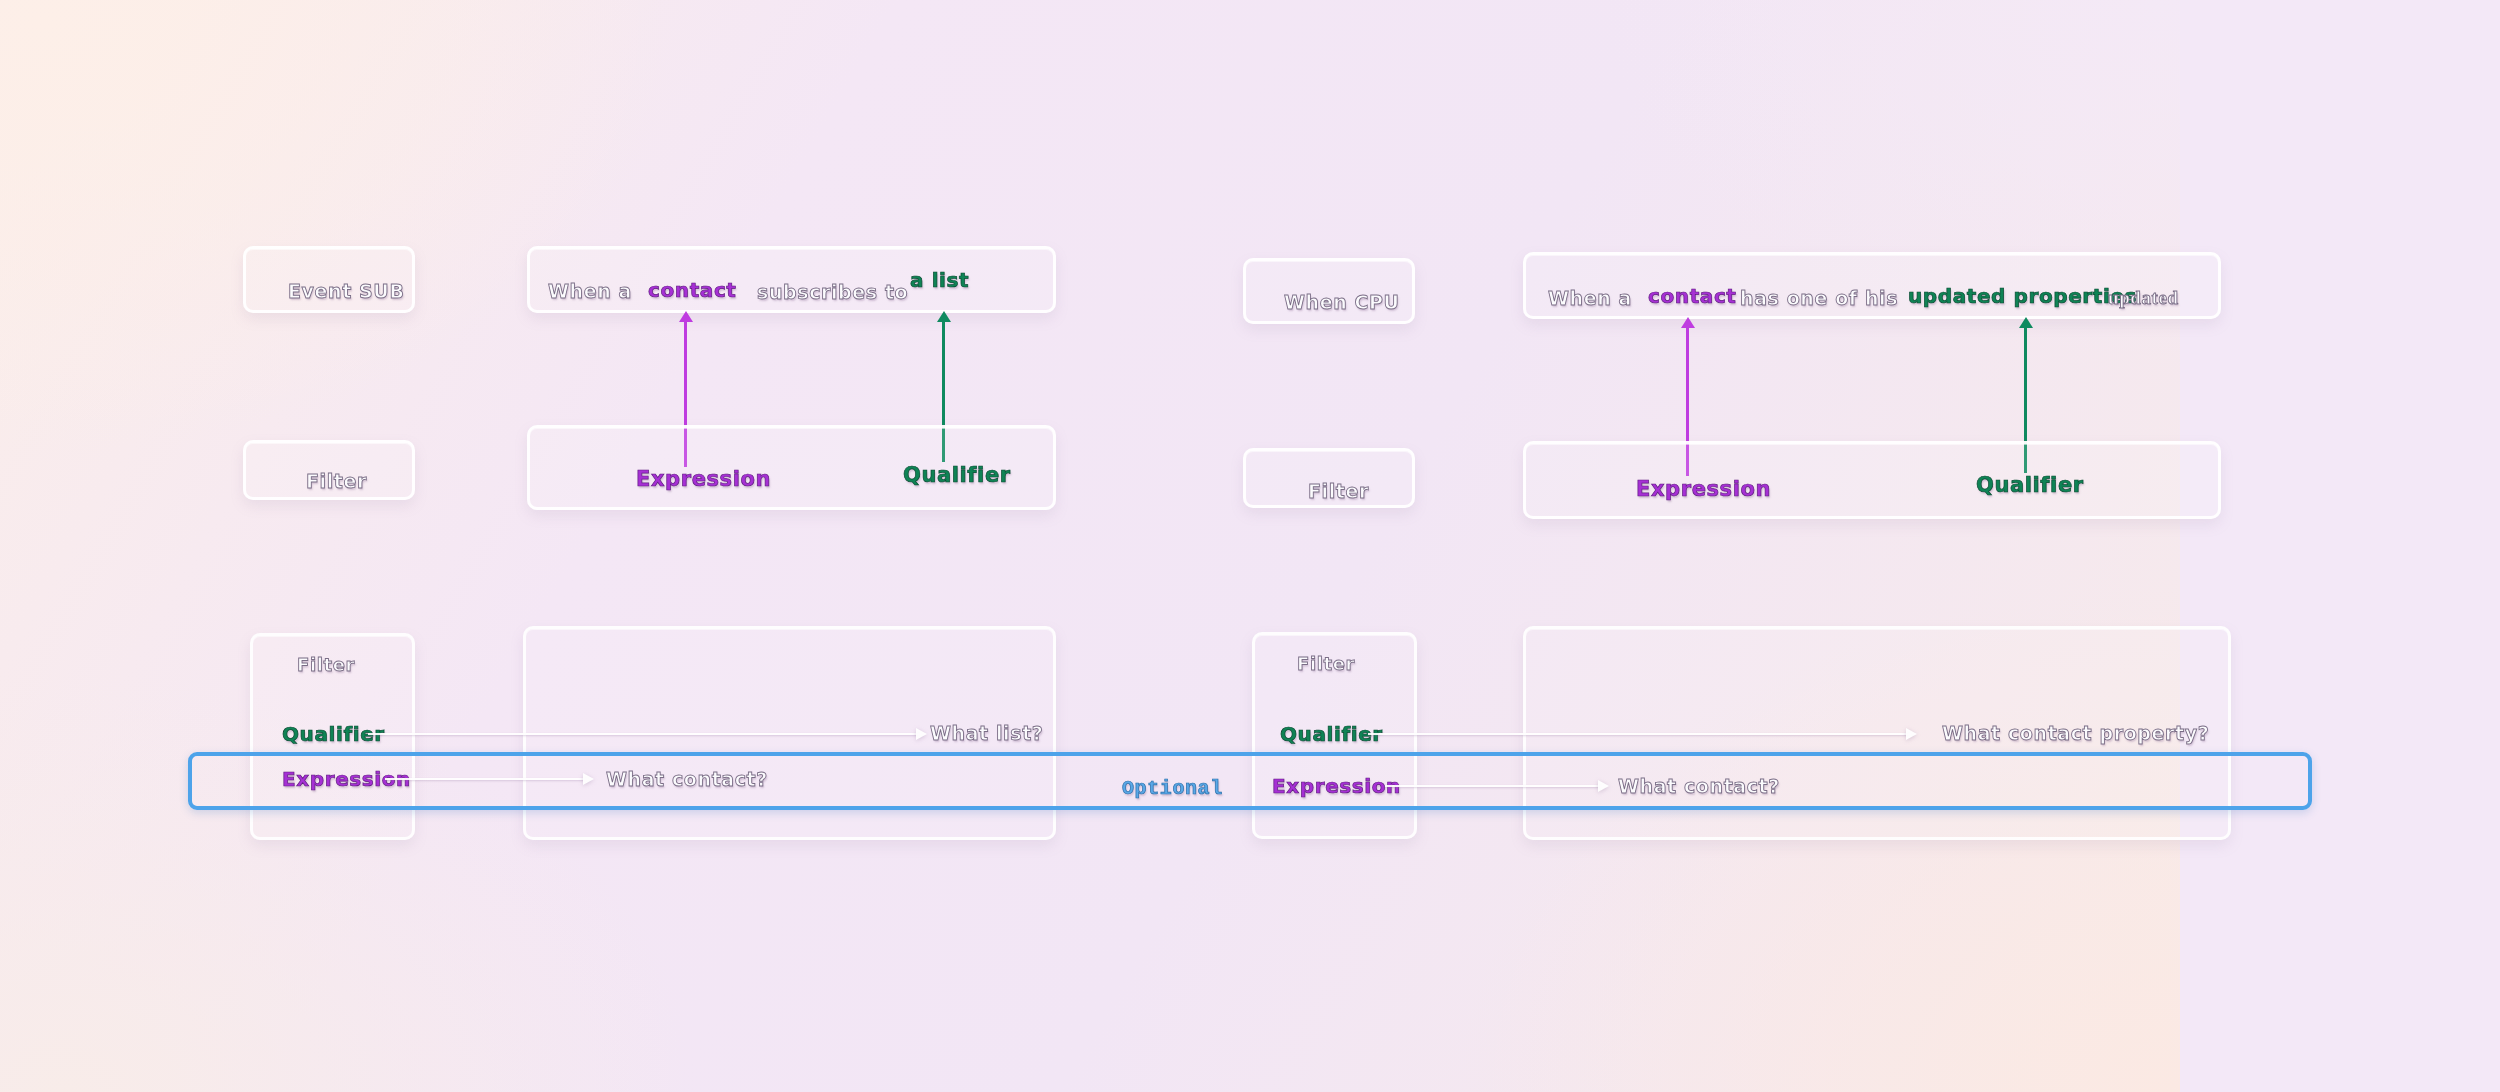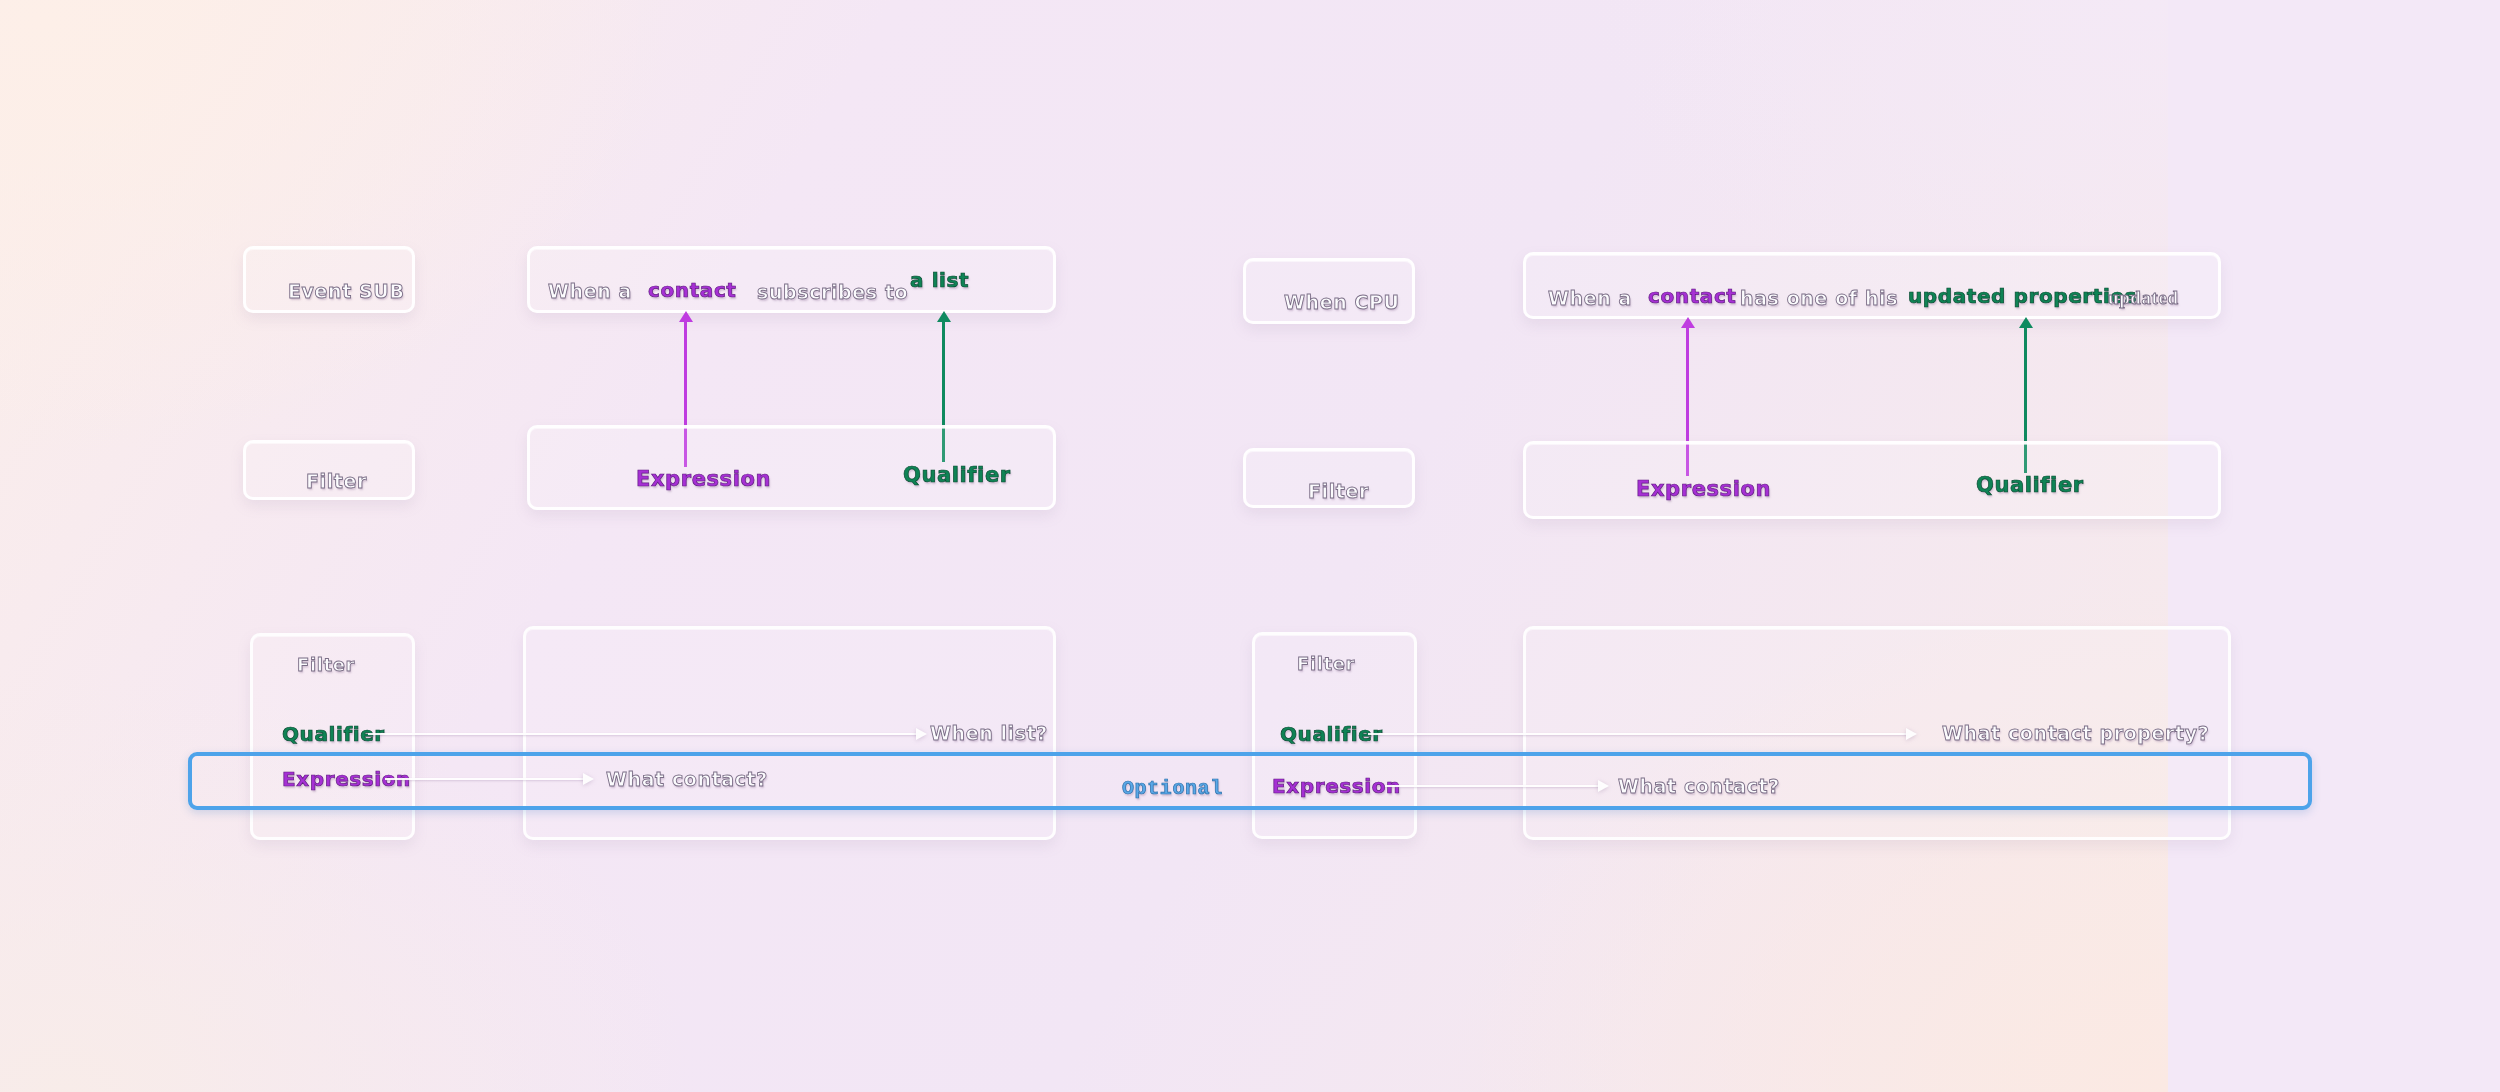--- a/index.html
+++ b/index.html
@@ -10,20 +10,21 @@
     background:#f3e8f7;
   }
   #canvas{
     position:relative;width:2168px;height:1092px;
     background:
       radial-gradient(ellipse 900px 620px at 2% 2%,   #fdefe8 0%, rgba(253,239,232,0) 70%),
       radial-gradient(ellipse 1000px 700px at 100% 100%, #fbe9e3 0%, rgba(251,233,227,0) 72%),
       radial-gradient(ellipse 900px 600px at 3% 100%, #f8ece9 0%, rgba(248,236,233,0) 70%),
       radial-gradient(ellipse 800px 520px at 99% 0%,  #f4e9f6 0%, rgba(244,233,246,0) 70%),
       linear-gradient(120deg,#fbeee9 0%,#f4e7f5 32%,#f2e6f5 60%,#f7eaea 100%);
+    padding-left: 12px;
   }
 
   
   .card{
     position:absolute;
     box-sizing:border-box;
     border:3px solid rgba(255,255,255,.95);
     border-radius:10px;
     background:rgba(255,255,255,.14);
     box-shadow:0 6px 14px rgba(150,120,160,.13),
@@ -144,21 +145,21 @@
   <div class="tok green f21" style="left:1976px;top:473px;">Qualifier</div>
 
   <div class="card soft" style="left:250px;top:633px;width:165px;height:207px;"></div>
   <div class="tok plain f18" style="left:297px;top:654px;">Filter</div>
 
   <div class="card soft" style="left:523px;top:626px;width:533px;height:214px;"></div>
 
   <div class="tok green f20" style="left:282px;top:722px;">Qualifier</div>
   <div class="hline" style="left:368px;top:733px;width:550px;"></div>
   <div class="harrow" style="left:916px;top:728px;"></div>
-  <div class="tok plain f19" style="left:930px;top:722px;">When list?</div>
+  <div class="tok plain f19" style="left:930px;top:722px;">What list?</div>
 
   <div class="tok purple f20" style="left:282px;top:767px;">Expression</div>
   <div class="hline" style="left:385px;top:778px;width:200px;"></div>
   <div class="harrow" style="left:583px;top:773px;"></div>
   <div class="tok plain f19" style="left:606px;top:768px;">What contact?</div>
 
   <div class="tok blue f20" style="left:1122px;top:777px;">Optional</div>
 
   <div class="card soft" style="left:1252px;top:632px;width:165px;height:207px;"></div>
   <div class="tok plain f18" style="left:1297px;top:653px;">Filter</div>

